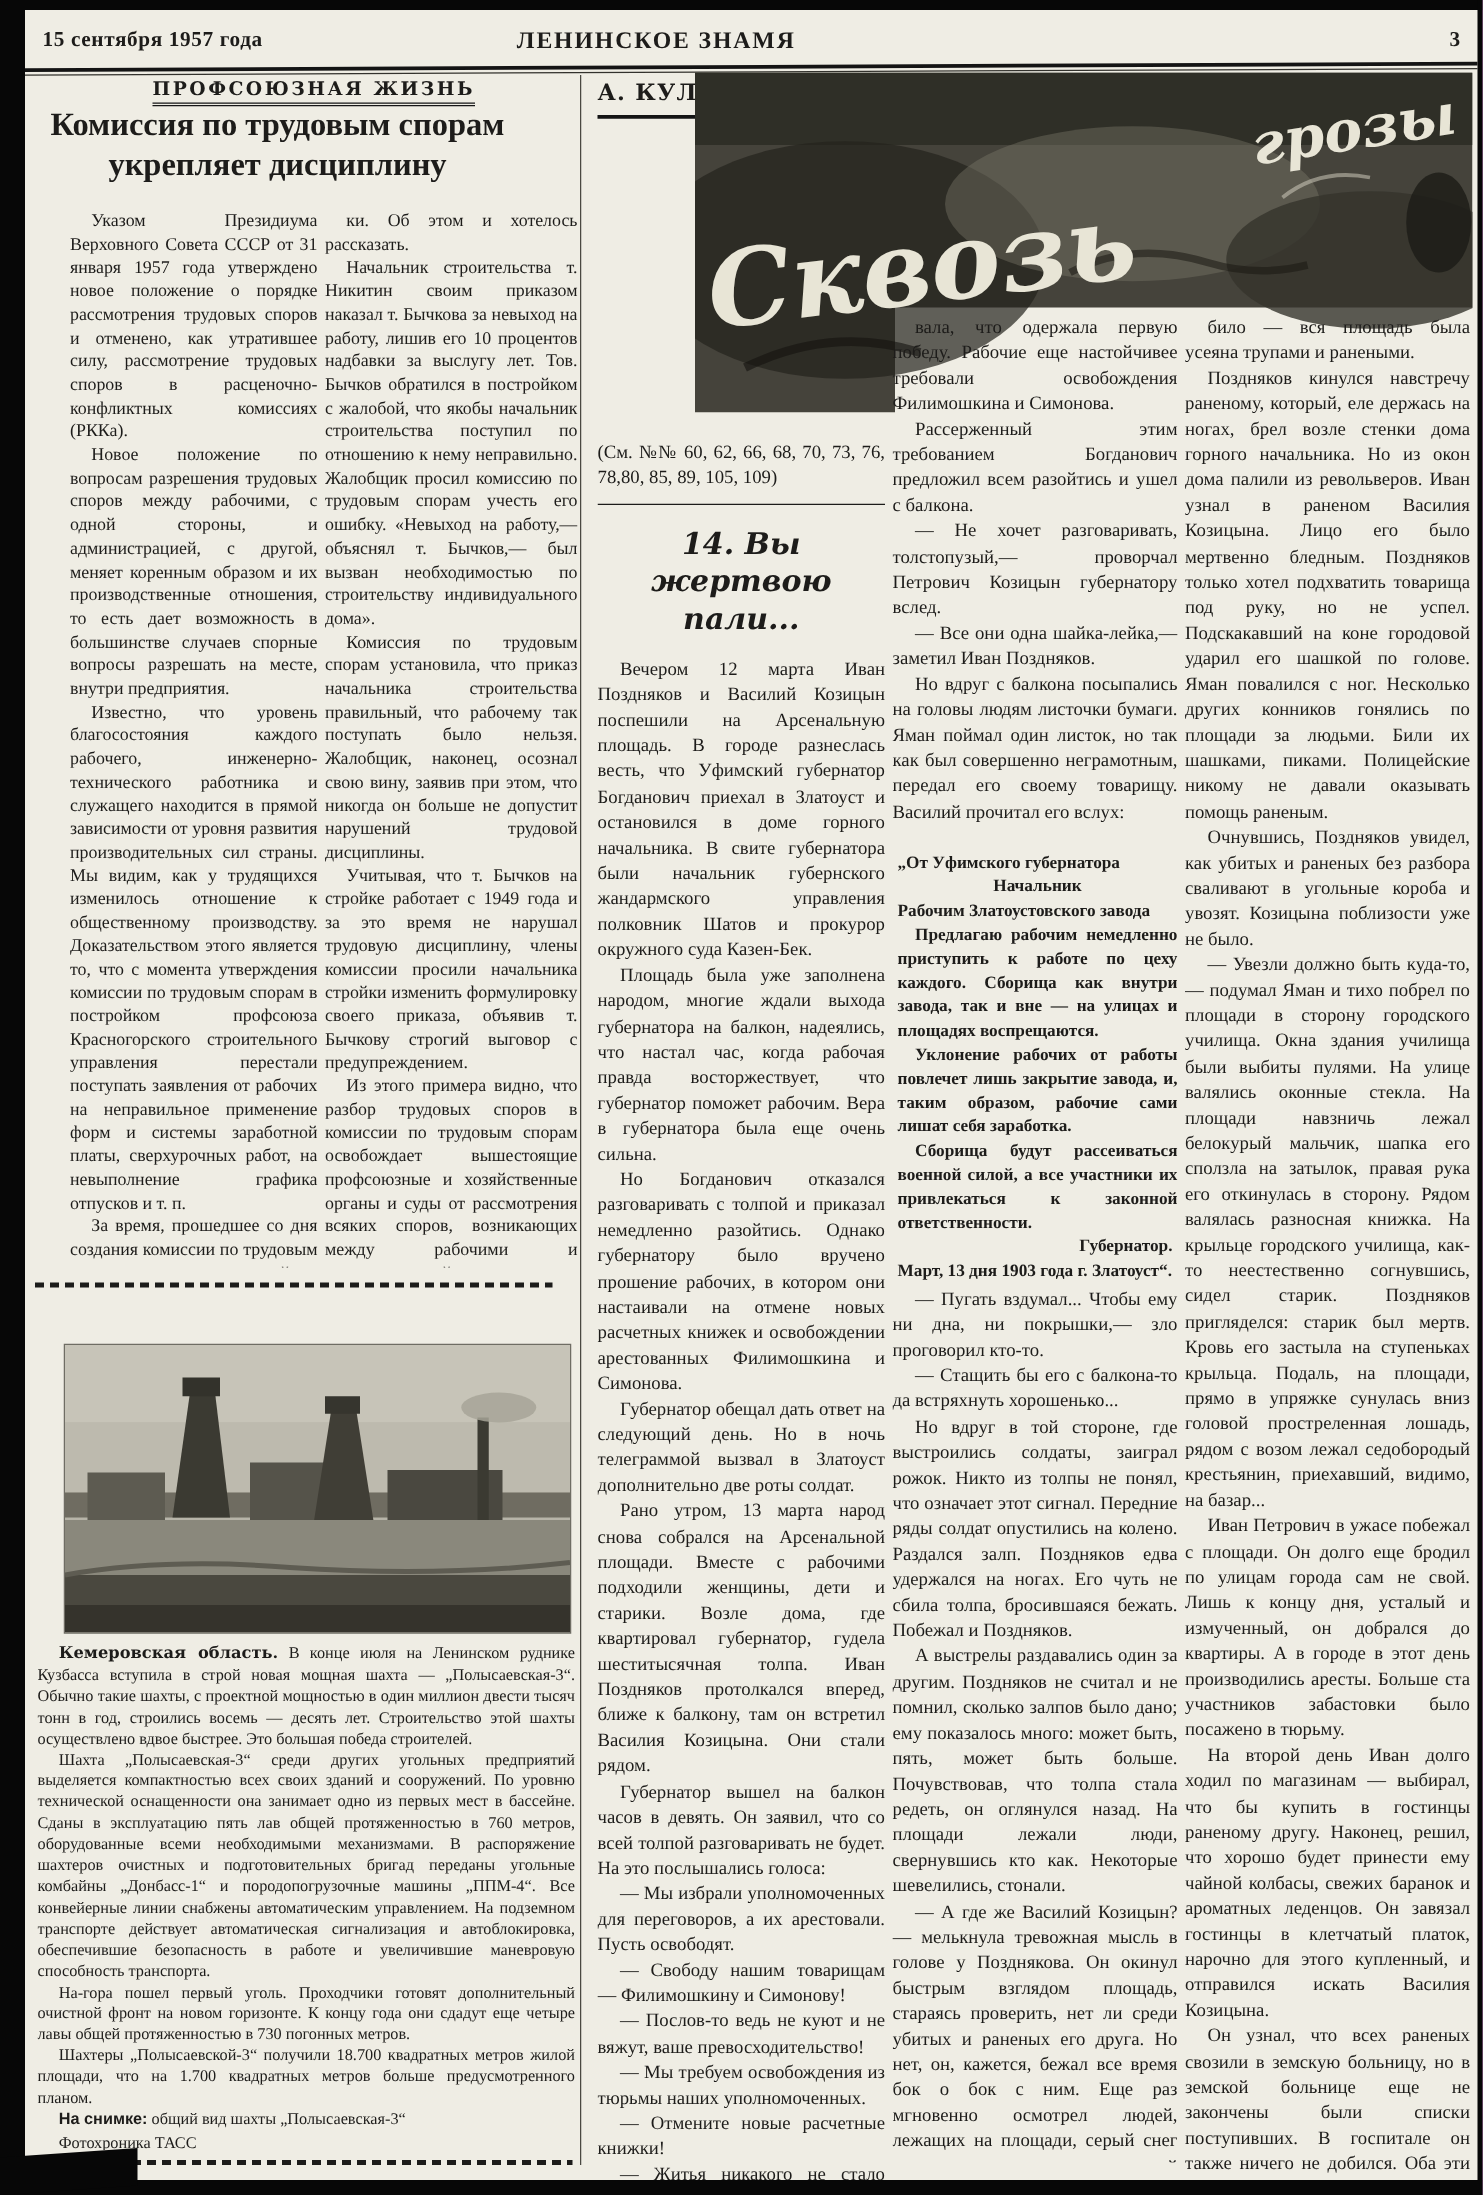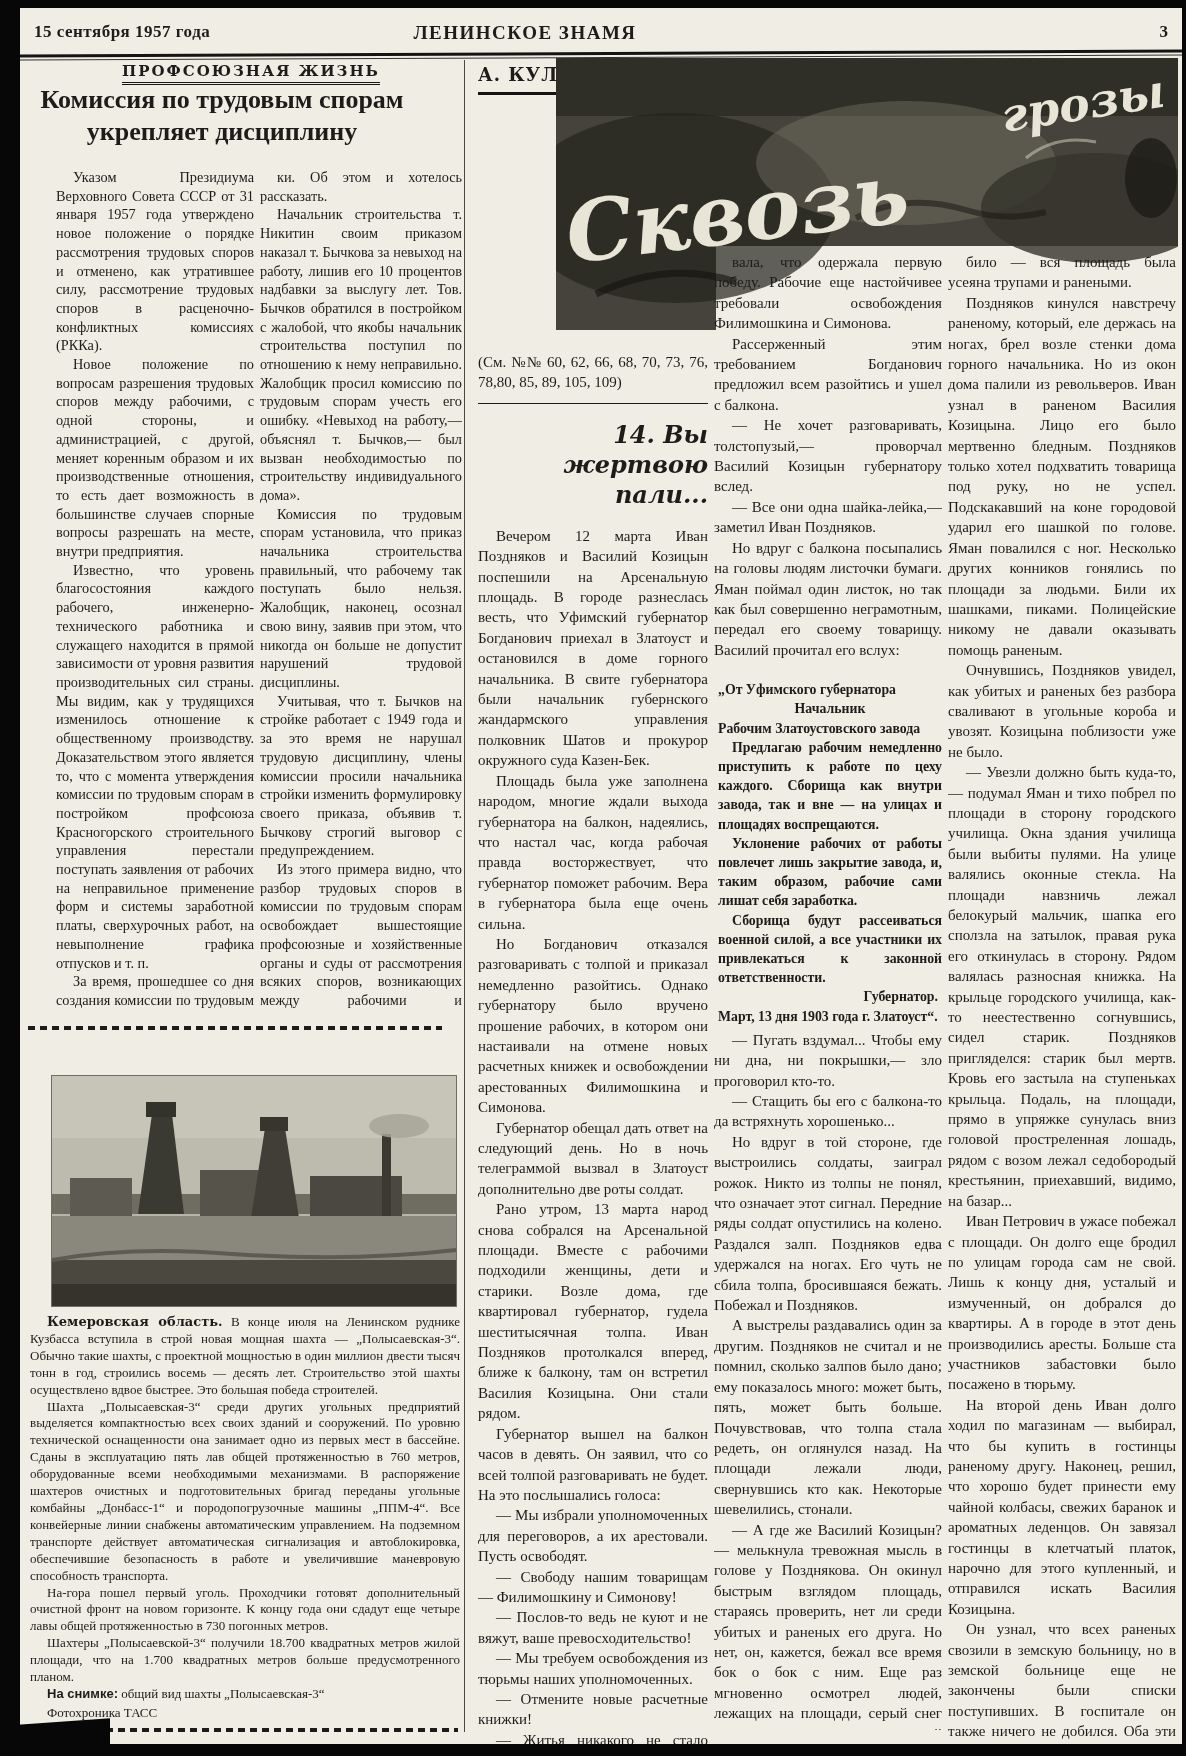--- a/index.html
+++ b/index.html
@@ -54,21 +54,21 @@
           font-family:"DejaVu Serif",serif;}
   .author-rule{position:absolute;left:478px;top:92px;width:80px;height:3px;background:#141414;}
   .art{position:absolute;left:556px;top:58px;width:622px;height:272px;}
   .scol{position:absolute;overflow:hidden;}
   .scol p{margin:0;text-align:justify;text-indent:18px;font-size:15px;line-height:20.4px;}
   .colA{left:478px;top:352px;width:230px;height:1396px;}
   .colB{left:714px;top:252px;width:228px;height:1478px;}
   .colC{left:948px;top:252px;width:228px;height:1492px;}
   .refs{text-align:center;text-indent:0 !important;font-size:14.5px;line-height:19px;}
   .refs-rule{border-top:1.5px solid #1c1c1a;margin:10px 0 16px;}
-  .chapter{margin:0 0 16px 0;text-align:right;font-family:"DejaVu Serif",serif;
+  .chapter{margin:0 0 16px 0;text-align:center;font-family:"DejaVu Serif",serif;
            font-style:italic;font-weight:bold;font-size:24px;line-height:30px;}
   .decree{margin:20px 0 4px 4px;}
   .decree p{font-weight:bold;font-size:13.8px;line-height:19.2px;text-indent:14px;}
   .decree .c{text-align:center;text-indent:0;}
   .decree .r{text-align:right;text-indent:0;padding-right:4px;}
   .decree .nf{text-indent:0;}
 </style>
 </head>
 <body>
 
@@ -168,21 +168,21 @@
           <p>— Мы требуем освобождения из тюрьмы наших уполномоченных.</p>
           <p>— Отмените новые расчетные книжки!</p>
           <p>— Житья никакого не стало рабочему человеку.</p>
         </div>
     </div>
 
     <div class="scol colB">
       <div>
           <p>вала, что одержала первую победу. Рабочие еще настойчивее требовали освобождения Филимошкина и Симонова.</p>
           <p>Рассерженный этим требованием Богданович предложил всем разойтись и ушел с балкона.</p>
-          <p>— Не хочет разговаривать, толстопузый,— проворчал Василий Козицын губернатору вслед.</p>
+          <p>— Не хочет разговаривать, толстопузый,— проворчал Петрович Козицын губернатору вслед.</p>
           <p>— Все они одна шайка-лейка,— заметил Иван Поздняков.</p>
           <p>Но вдруг с балкона посыпались на головы людям листочки бумаги. Яман поймал один листок, но так как был совершенно неграмотным, передал его своему товарищу. Василий прочитал его вслух:</p>
         </div>
       <div class="decree">
         <p class="nf">„От Уфимского губернатора</p>
         <p class="c">Начальник</p>
         <p class="nf">Рабочим Златоустовского завода</p>
         <p>Предлагаю рабочим немедленно приступить к работе по цеху каждого. Сборища как внутри завода, так и вне — на улицах и площадях воспрещаются.</p>
         <p>Уклонение рабочих от работы повлечет лишь закрытие завода, и, таким образом, рабочие сами лишат себя заработка.</p>
         <p>Сборища будут рассеиваться военной силой, а все участники их привлекаться к законной ответственности.</p>

